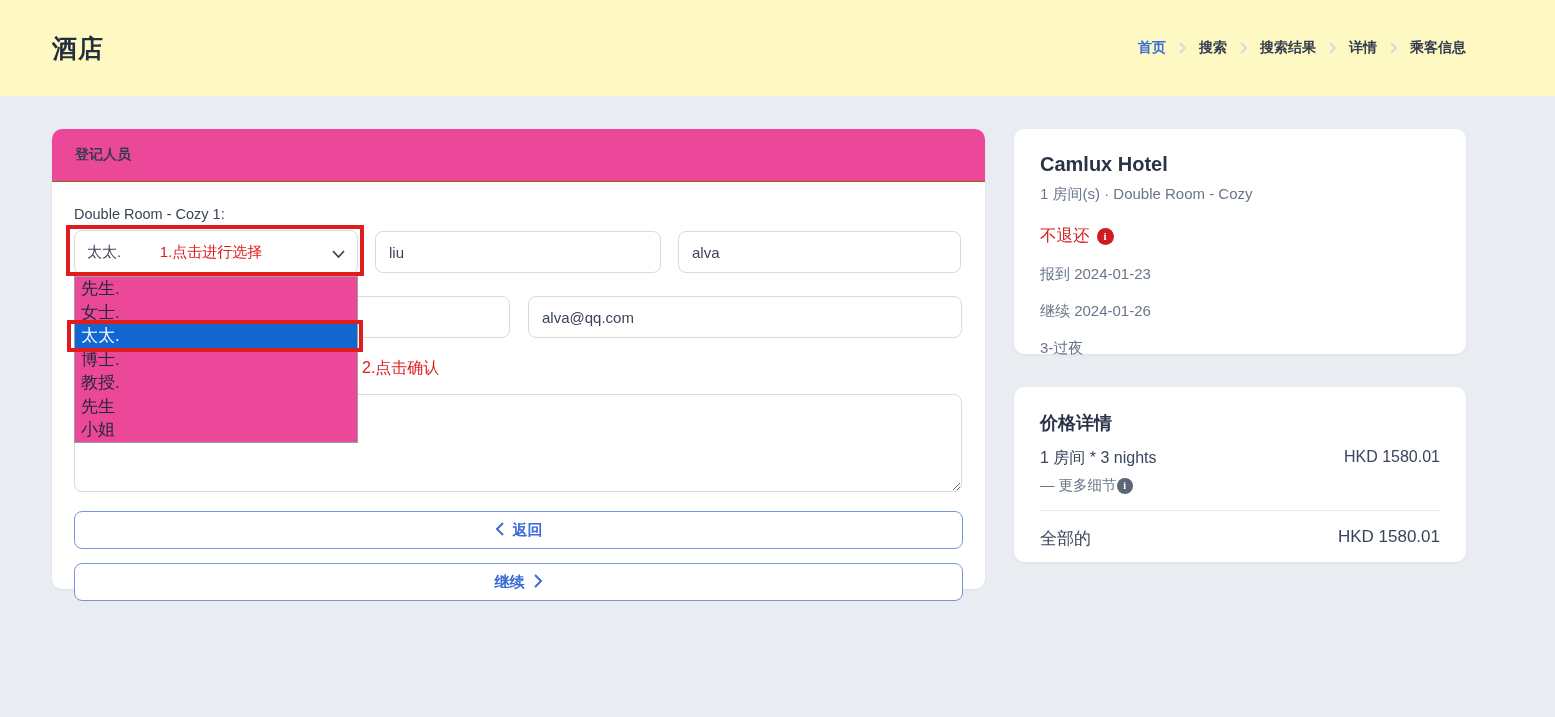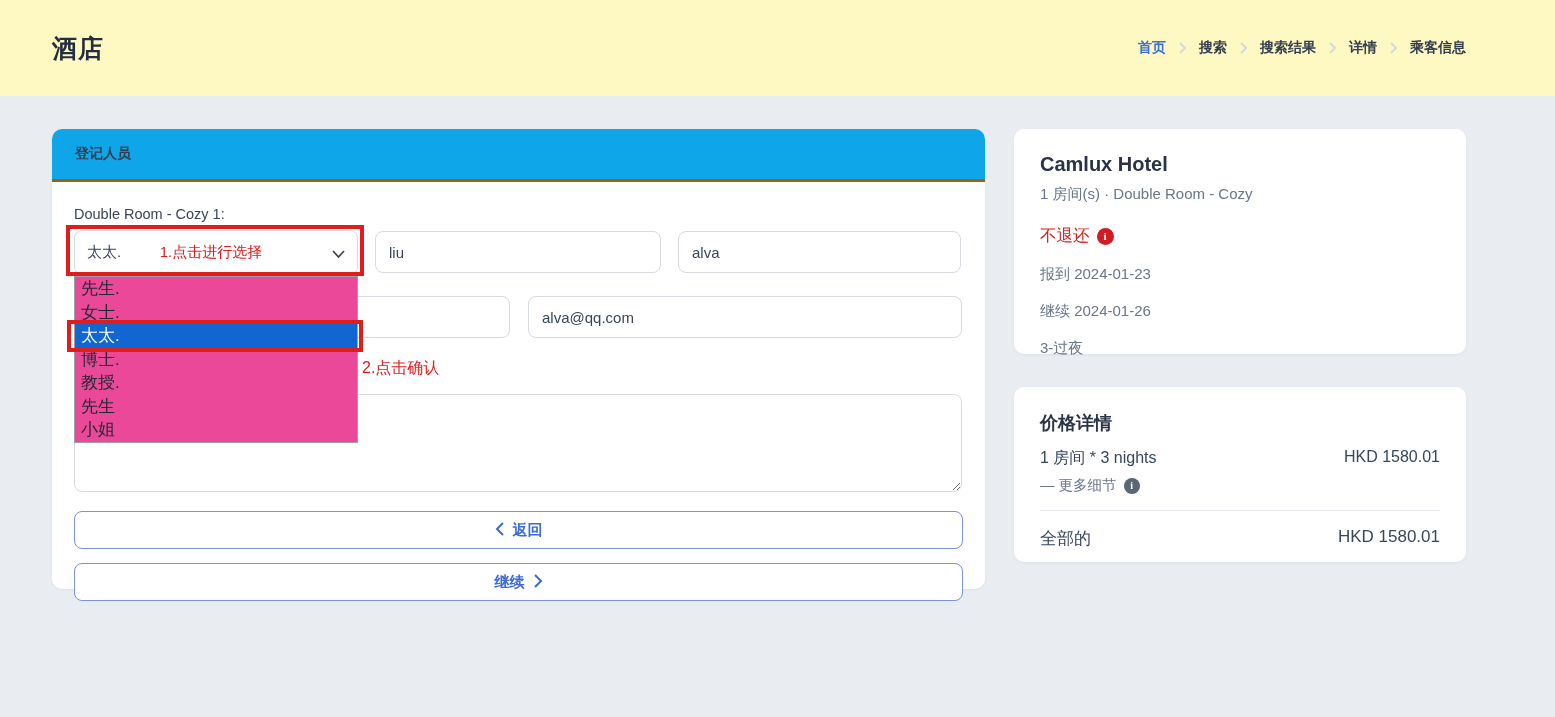--- a/index.html
+++ b/index.html
@@ -23,21 +23,21 @@
   .sep { display:flex; align-items:center; }
   
   .main { display:flex; gap:29px; padding:33px 0 0 52px; align-items:flex-start; }
   .card {
     background:#fff; border-radius:10px;
     box-shadow:0 1px 3px rgba(20,30,50,.05);
   }
   
   .form-card { width:933px; height:460px; }
   .card-head {
-    height:53px; background:#0ea5e9; border-bottom:3px solid #a16207;
+    height:53px; background:#ec4899; border-bottom:1px solid #a16207;
     border-radius:10px 10px 0 0; display:flex; align-items:center;
     padding:12px 23px; font-size:14px; font-weight:700; color:#333c4d;
   }
   .card-body { position:relative; padding:24px 22px 0 22px; }
   .room-label { display:block; font-size:14.5px; color:#3a4457; margin-bottom:8px; }
   .row1 { display:flex; gap:17px; align-items:flex-start; }
   .select-wrap { position:relative; width:284px; }
   .fake-select {
     position:relative; height:45px; width:284px; background:#fff;
     border:1px solid #d6dbe2; border-radius:8px;
@@ -94,21 +94,21 @@
     display:inline-flex; align-items:center; justify-content:center;
     font-size:11px; font-weight:700; font-family:"Liberation Serif", serif;
     cursor:pointer; flex:0 0 auto;
   }
   .info-red { background:#cf1b22; }
   .info-gray { background:#5b6575; width:16px; height:16px; font-size:10px; }
   .hotel-line { margin-top:18px; font-size:15px; color:#6a7689; }
   .price-card { height:175px; padding:24px 26px; }
   .price-title { font-size:18px; font-weight:700; color:#2a3347; }
   .price-row { margin-top:13px; display:flex; justify-content:space-between; font-size:16px; color:#39455c; }
-  .more-row { margin-top:7px; display:flex; align-items:center; gap:7px; font-size:14.5px; color:#6a7689; }
+  .more-row { margin-top:7px; display:flex; align-items:center; font-size:14.5px; color:#6a7689; }
   .divider { margin-top:15px; border-top:1px solid #e8ebef; }
   .total-row { margin-top:16px; display:flex; justify-content:space-between; font-size:17px; color:#39455c; }
 </style>
 </head>
 <body>
 
 <header class="topbar">
   <div class="app-title">酒店</div>
   <nav class="breadcrumb">
     <a class="crumb active">首页</a>

